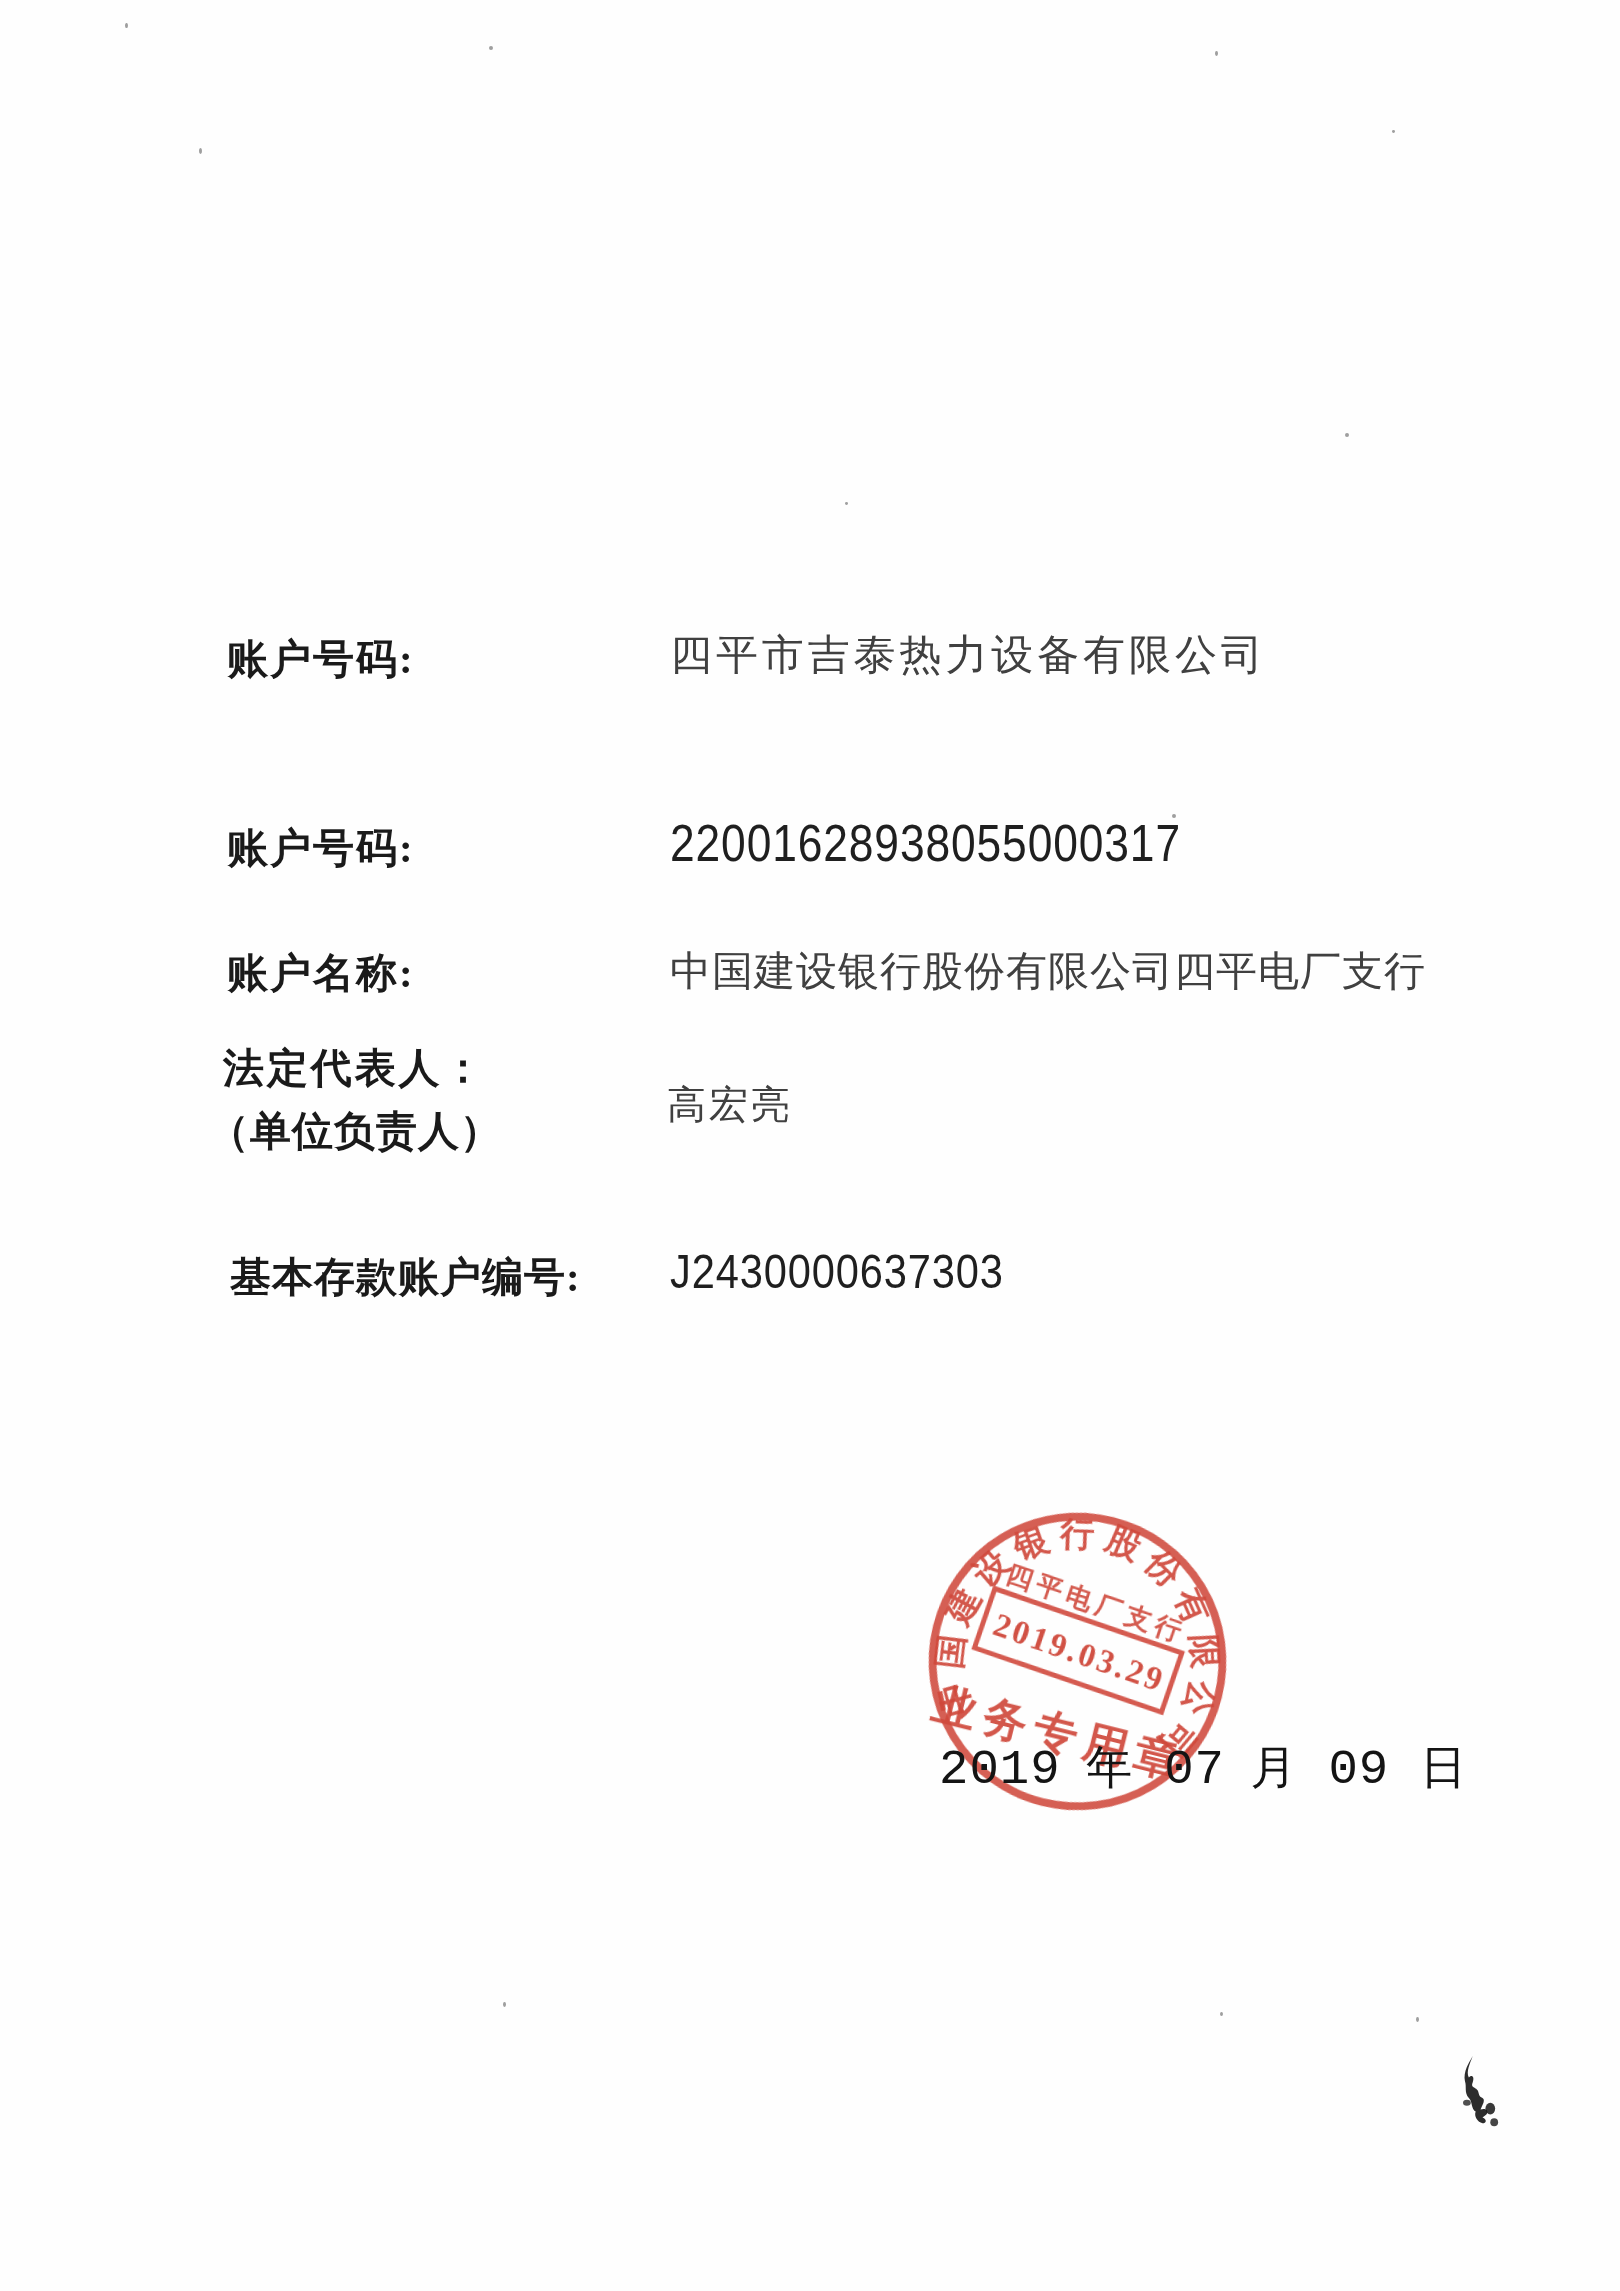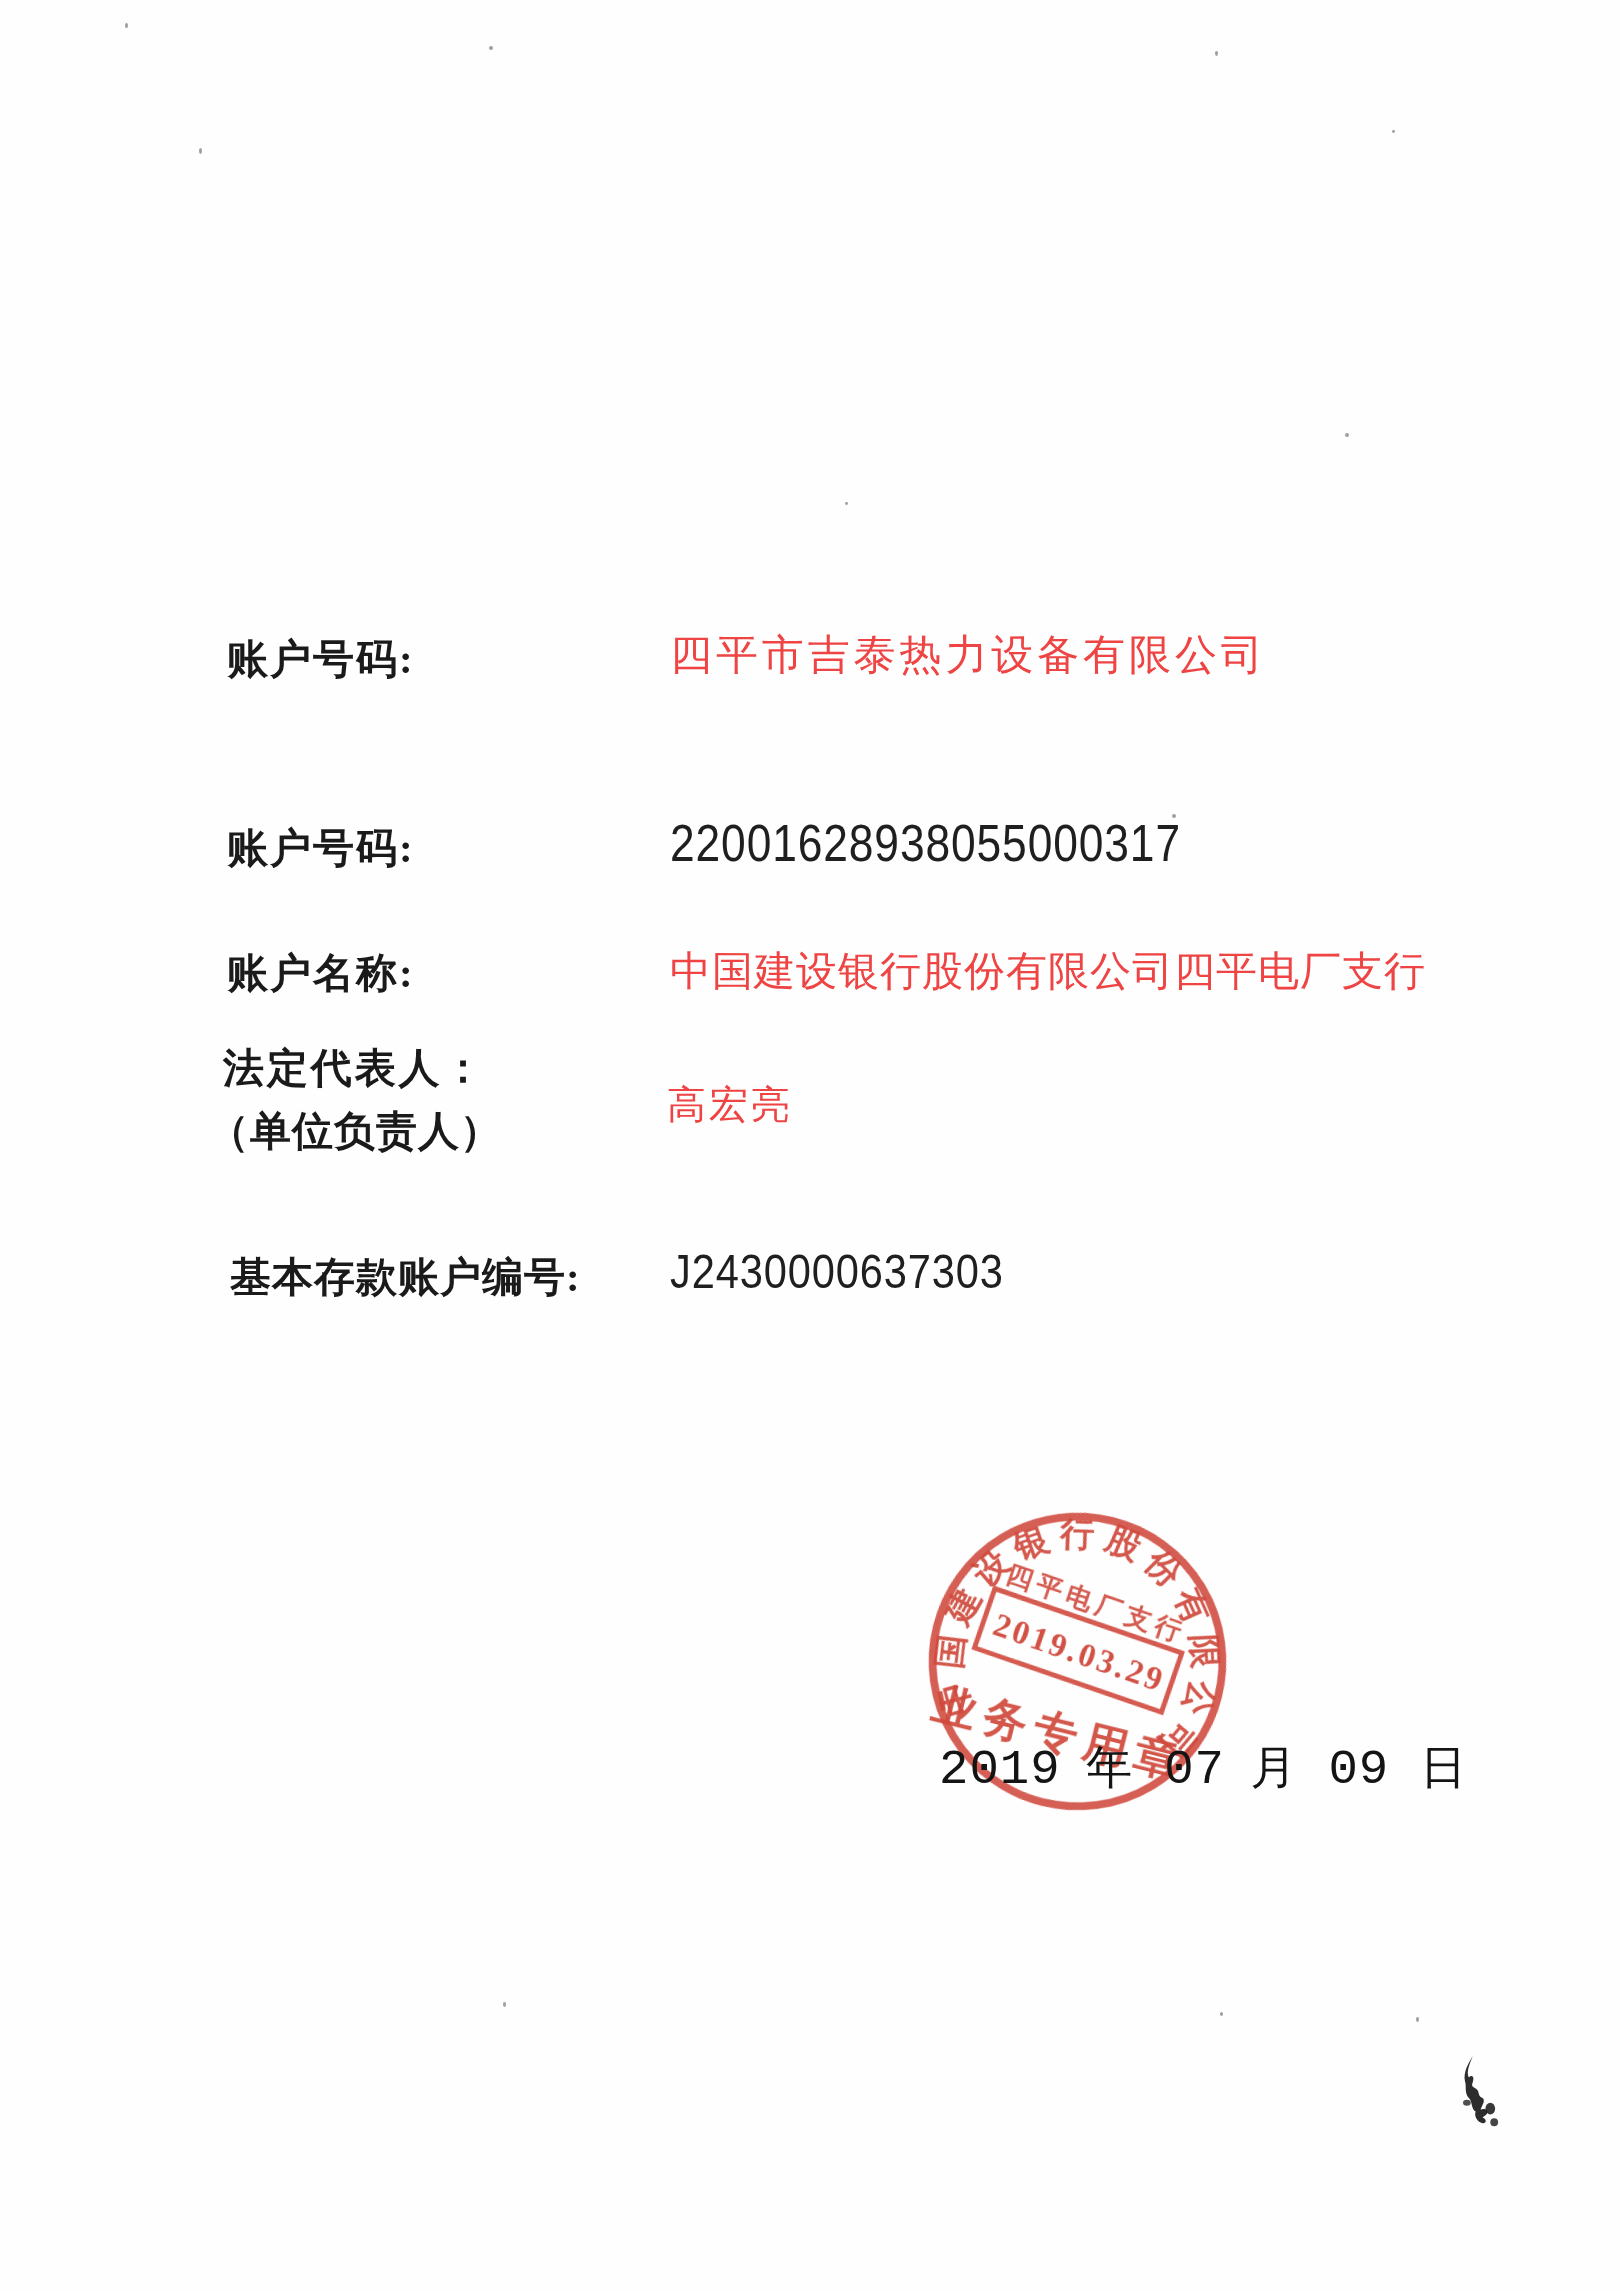--- a/index.html
+++ b/index.html
@@ -21,21 +21,21 @@
   }
   .field-label{
     font-size:41px;
     font-weight:600;
     letter-spacing:2px;
     color:#1a1a1a;
   }
   .field-value{
     font-size:41px;
     letter-spacing:2.9px;
-    color:#ef4444;
+    color:#404040;
     font-family:Liberation Serif, serif;
   }
   .mono-num{
     font-family:"Liberation Sans", sans-serif;
     font-size:51px;
     font-weight:400;
     letter-spacing:1px;
     color:#1f1f1f;
     display:inline-block;
     transform:scaleX(0.87);

